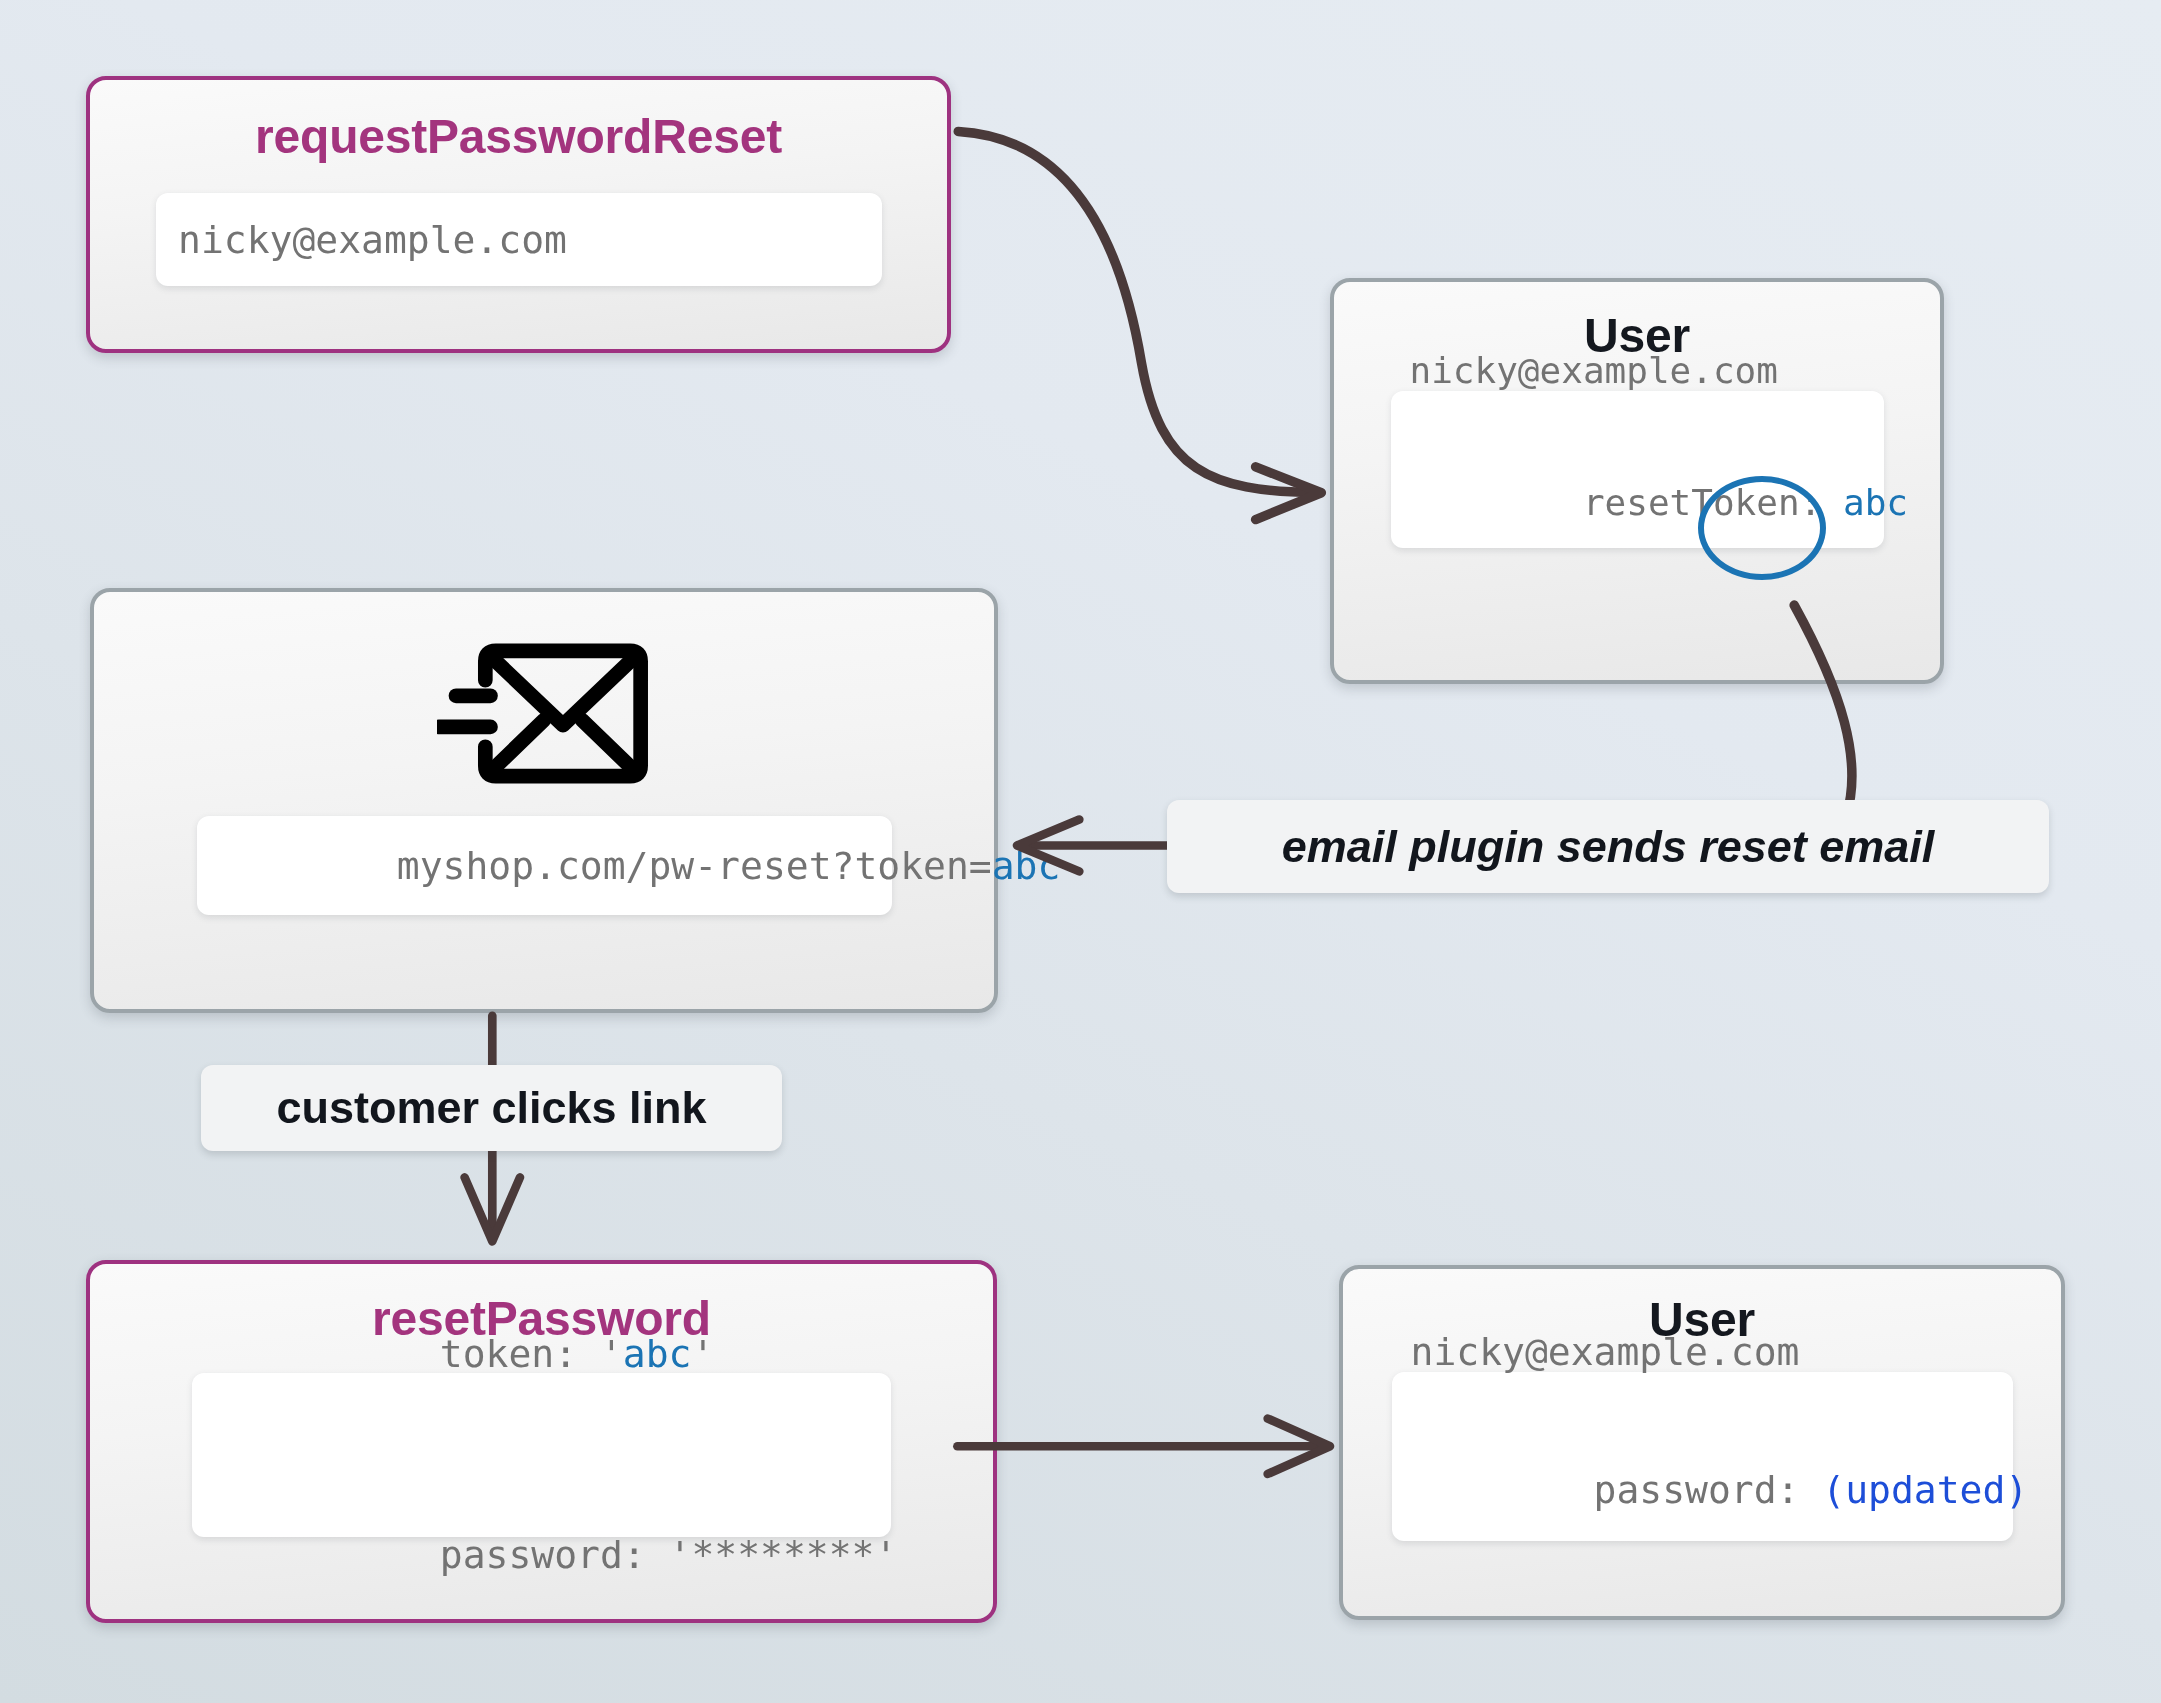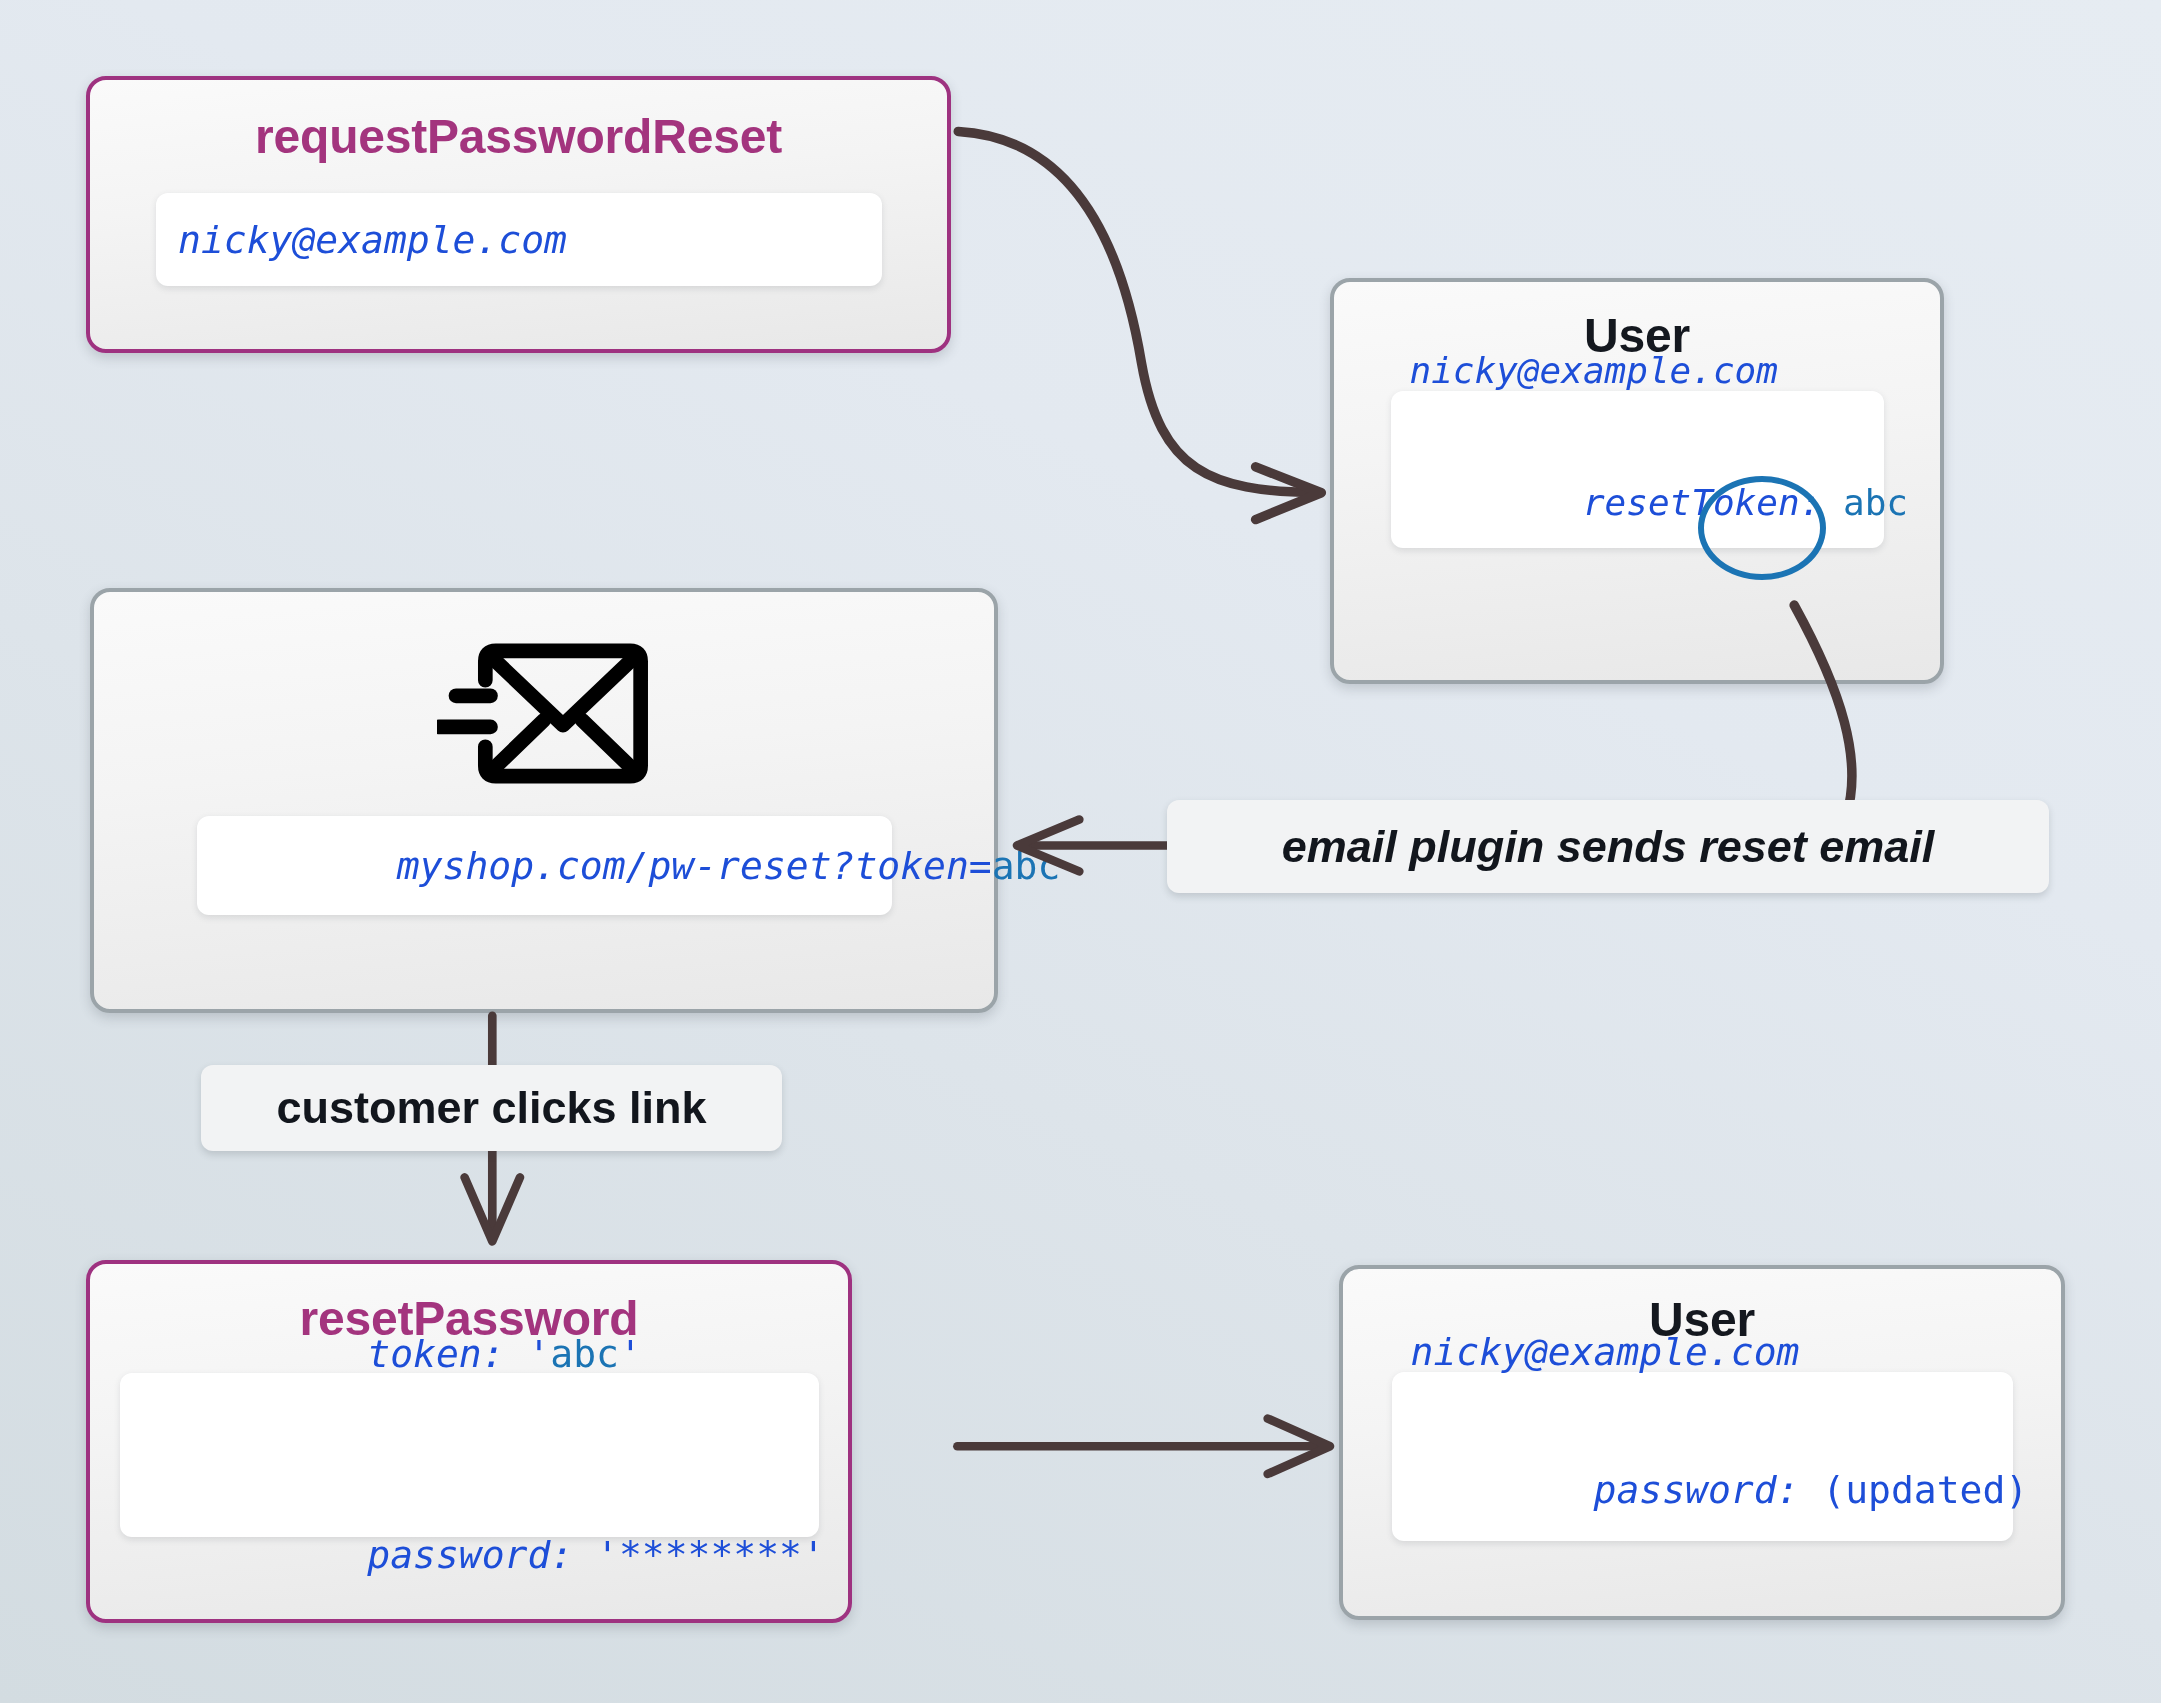--- a/index.html
+++ b/index.html
@@ -53,21 +53,21 @@
     box-shadow: 0 2.6px 6px rgba(60,70,80,0.13);
     font-family: "DejaVu Sans Mono", "Liberation Mono", monospace;
     color: #4f5458;
     display: flex;
     flex-direction: column;
     justify-content: center;
   }
   .panel .line { white-space: pre; }
   .tok-blue  { color: #1b74b4; }
   .tok-green { color: #1d4ed8; }
-  .tok-gray  { color: #1d4ed8; font-style: italic; }
+  .tok-gray  { color: #737373; }
 
   
   .edge-label {
     position: absolute;
     box-sizing: border-box;
     background: #f2f3f4;
     border-radius: 12px;
     box-shadow: 0 3.5px 7.8px rgba(60,70,80,0.18);
     color: #12161d;
     font-weight: bold;
@@ -166,21 +166,21 @@
         <path d="M 2 98 L 62 98" fill="none" stroke="#000" stroke-width="17" stroke-linecap="round"></path>
       </svg>
     </div>
     <div class="panel" style="width:695px; height:99px; margin-top:31px; padding:0 17.3px; font-size:38px; line-height:50px;">
       <div class="line">
         <span class="tok-gray">myshop.com/pw-reset?token=</span><span class="tok-blue">abc</span>
       </div>
     </div>
   </div>
 
-  <div class="node magenta" style="left:86px; top:1260px; width:766px; height:363px; padding:26px 0 0 0;">
+  <div class="node magenta" style="left:86px; top:1260px; width:911px; height:363px; padding:26px 0 0 0;">
     <div class="node-title title-magenta" style="font-size:48px; line-height:57px;">resetPassword</div>
     <div class="panel" style="width:699px; height:164px; margin-top:26px; padding:0 19px; font-size:38px; line-height:67px;">
         <div class="line">
           <span class="tok-gray">token: </span><span class="tok-gray">'</span><span class="tok-blue">abc</span><span class="tok-gray">'</span>
         </div>
         <div class="line">
           <span class="tok-gray">password: </span><span class="tok-gray">'</span><span class="tok-gray">********</span><span class="tok-gray">'</span>
         </div>
     </div>
   </div>

